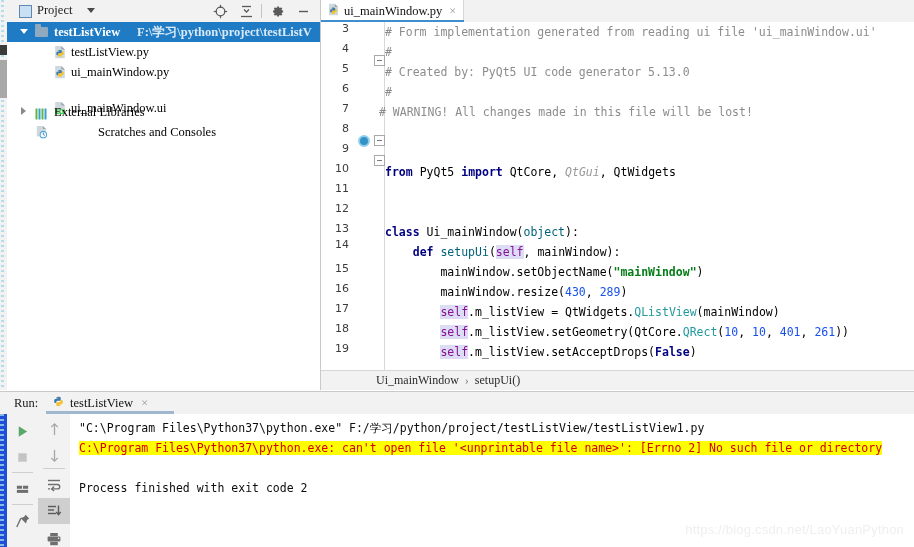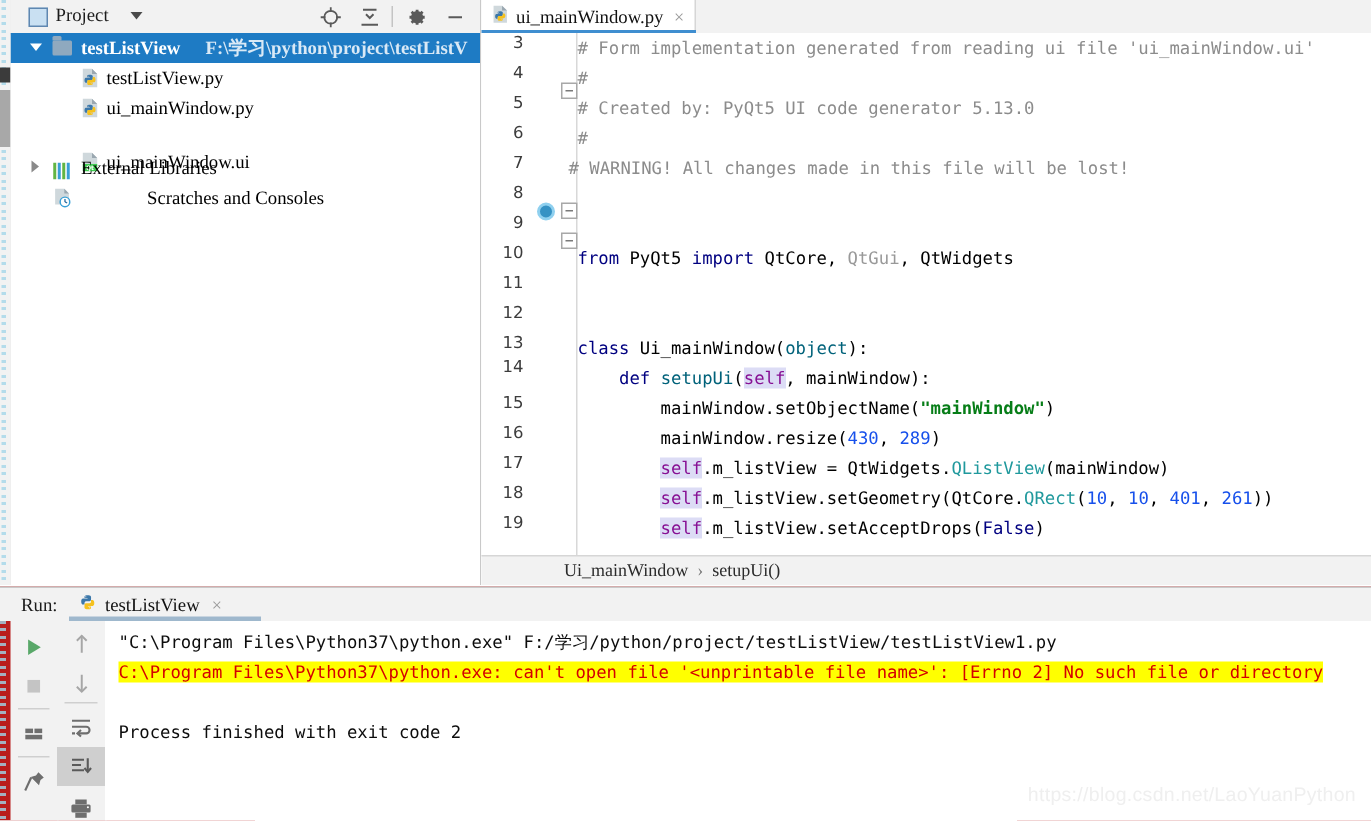--- a/index.html
+++ b/index.html
@@ -58,44 +58,44 @@
   .tab .close{margin-left:7px;color:#9a9a9a;font-size:12px;line-height:10px;}
   .tab-underline{position:absolute;left:0;bottom:0;height:2px;background:#3f8ed0;}
 
   .code-area{position:absolute;left:0;top:22px;right:0;bottom:0;background:#ffffff;
      font-family:"DejaVu Sans Mono","Liberation Mono",monospace;font-size:11.5px;}
   .gutter{position:absolute;left:0;top:0;width:36px;bottom:0;background:#ffffff;}
   .gutter-line{position:absolute;right:8px;color:#3c3c3c;font-family:"DejaVu Sans","Liberation Sans",sans-serif;font-size:11px;text-align:right;}
   .codelines{position:absolute;left:0;top:0;right:0;bottom:0;}
   .cline{position:absolute;left:64px;white-space:pre;height:20px;line-height:20px;}
 
-  .k{color:#000080;font-weight:normal;}
+  .k{color:#000080;font-weight:bold;}
   .cmt{color:#8c8c8c;}
   .str{color:#067d17;font-weight:bold;}
   .num{color:#1750eb;}
   .fn{color:#00627a;}
   .blue{color:#20999d;}
   .selfhl{background:#dcdcf5;color:#871094;}
   .id{color:#000000;}
-  .grey{color:#999999;}
+  .grey{color:#999999;font-style:italic;}
 
   .vline{position:absolute;left:63px;top:0;width:1px;background:#d8d8d8;}
   .runmark{position:absolute;width:12px;height:12px;border-radius:50%;}
   .fold{position:absolute;width:9px;height:9px;border:1px solid #a8a8a8;background:#fff;}
   .fold:after{content:"";position:absolute;left:2px;top:4px;width:5px;height:1px;background:#7a7a7a;}
 
   .hscroll{position:absolute;left:36px;bottom:0;height:8px;background:#e8e8e8;}
   .hscroll .hthumb{position:absolute;left:0;top:1px;height:6px;background:#c4c4c4;}
 
   .breadcrumb{position:absolute;left:321px;top:370px;right:0;height:20px;background:#f2f2f2;border-top:1px solid #d6d6d6;
       font-family:"Liberation Serif",serif;font-size:12px;color:#2b2b2b;display:flex;align-items:center;padding-left:55px;box-sizing:border-box;}
   .bc-sep{margin:0 6px;color:#7a7a7a;}
 
   
-  .runpanel{position:absolute;left:0;top:391px;right:0;bottom:0;background:#b91c1c;border-top:1px solid #c9c9c9;}
+  .runpanel{position:absolute;left:0;top:391px;right:0;bottom:0;background:#1d4ed8;border-top:1px solid #c9c9c9;}
   .run-header{position:relative;height:22px;background:#f2f2f2;}
   .run-label{position:absolute;left:14px;top:4px;font-size:12.5px;font-family:"Liberation Serif",serif;color:#1b1b1b;}
   .run-tab{position:absolute;left:46px;top:0;height:22px;display:flex;align-items:center;padding:0 6px;}
   .run-tab .rt-name{font-family:"Liberation Serif",serif;font-size:12.5px;margin-left:5px;color:#111;}
   .run-tab .rt-close{margin-left:8px;color:#9a9a9a;font-size:12px;line-height:10px;}
   .run-tab-underline{position:absolute;left:46px;bottom:0;height:3px;width:128px;background:#9fb8cd;}
 
   .run-tools-a{position:absolute;left:7px;top:22px;width:31px;bottom:0;background:#f2f2f2;border-right:1px solid #dcdcdc;}
   .run-tools-b{position:absolute;left:38px;top:22px;width:32px;bottom:0;background:#f2f2f2;border-right:1px solid #dcdcdc;}
   .rtool{position:absolute;left:0;width:31px;height:26px;display:flex;align-items:center;justify-content:center;}

